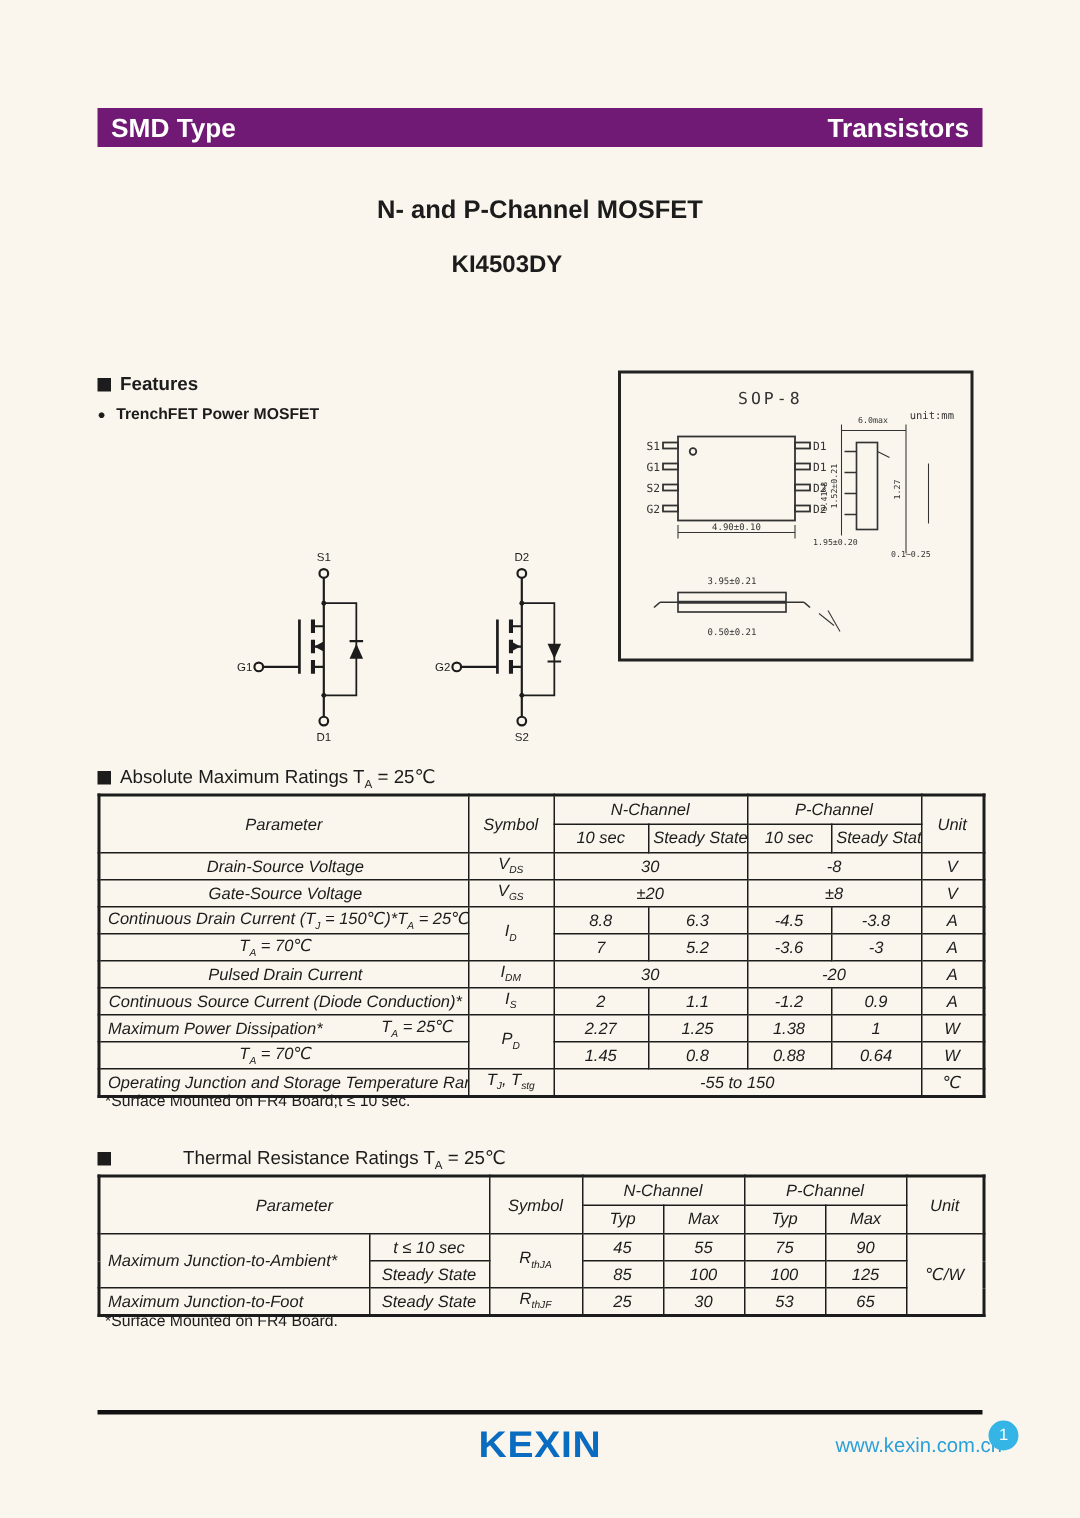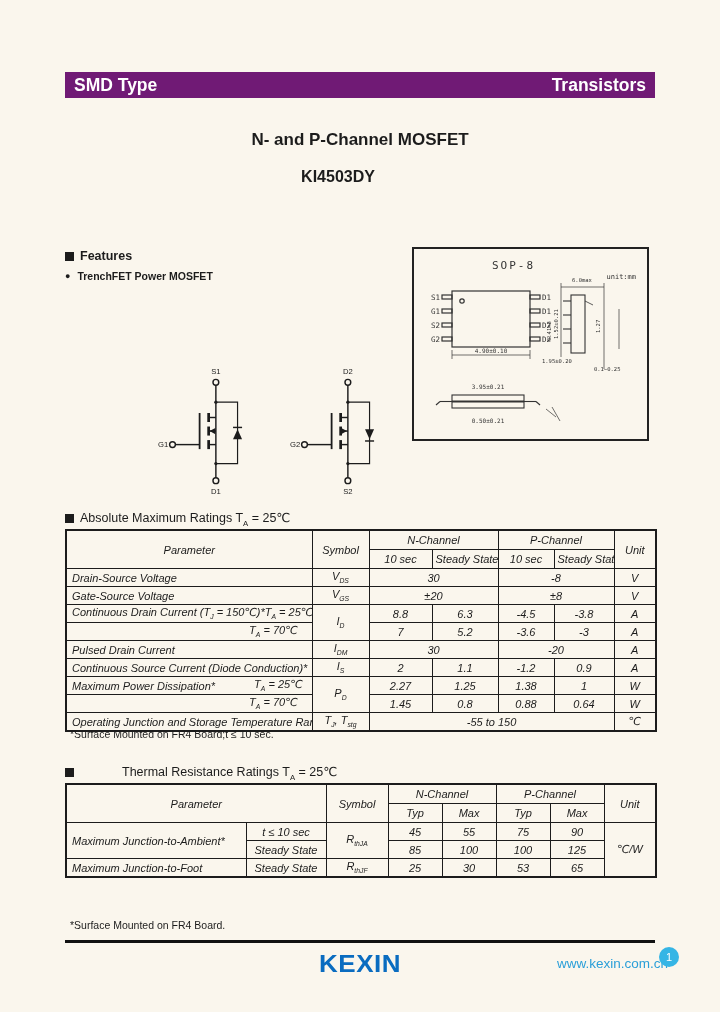--- a/index.html
+++ b/index.html
@@ -37,30 +37,30 @@
   .sec-title{font-size:12.5px;display:flex;align-items:center;gap:6px;}
   .t1{left:65px;top:510px;}
   .t2{left:65px;top:764px;gap:48px;}
   
   table{border-collapse:collapse;table-layout:fixed;background:transparent;font-style:italic;}
   .dtable{border:2px solid #1c1c1c;font-size:11px;}
   .dtable td{border:1px solid #1c1c1c;text-align:center;padding:0 3px;overflow:hidden;white-space:nowrap;}
   .tbl1{left:65px;top:529px;width:590px;}
   .tbl2{left:65px;top:783px;width:590px;}
   .tbl1 tr.h td{height:18px;}
-  .tbl1 tr.d td{height:17px;}
+  .tbl1 tr.d td{height:17px;text-align:center;}
   .tbl2 tr.h td{height:18px;}
   .tbl2 tr.d td{height:17px;}
   td.pl{text-align:left;padding-left:5px;}
   td.pr{text-align:right;padding-right:14px;}
   .split{display:flex;justify-content:space-between;align-items:center;padding-right:6px;}
   
   .fn{font-size:10.5px;}
   .fn1{left:70px;top:728px;}
-  .fn2{left:70px;top:875px;margin-top:44px;}
+  .fn2{left:70px;top:875px;}
   
   .rule{left:65px;top:940px;width:590px;height:3px;background:#111;}
   .logo{left:0;top:948px;width:720px;text-align:center;font-size:26px;font-weight:900;
         color:#0a6cc0;letter-spacing:0.5px;transform:scaleY(0.95);}
   .url{right:52px;top:956px;font-size:13.5px;color:#2b9fd8;text-decoration:none;}
   .badge{left:659px;top:947px;width:20px;height:20px;border-radius:50%;background:#35b5e5;
          color:#fff;font-size:11px;display:flex;align-items:center;justify-content:center;}
 </style>
 </head>
 <body>

